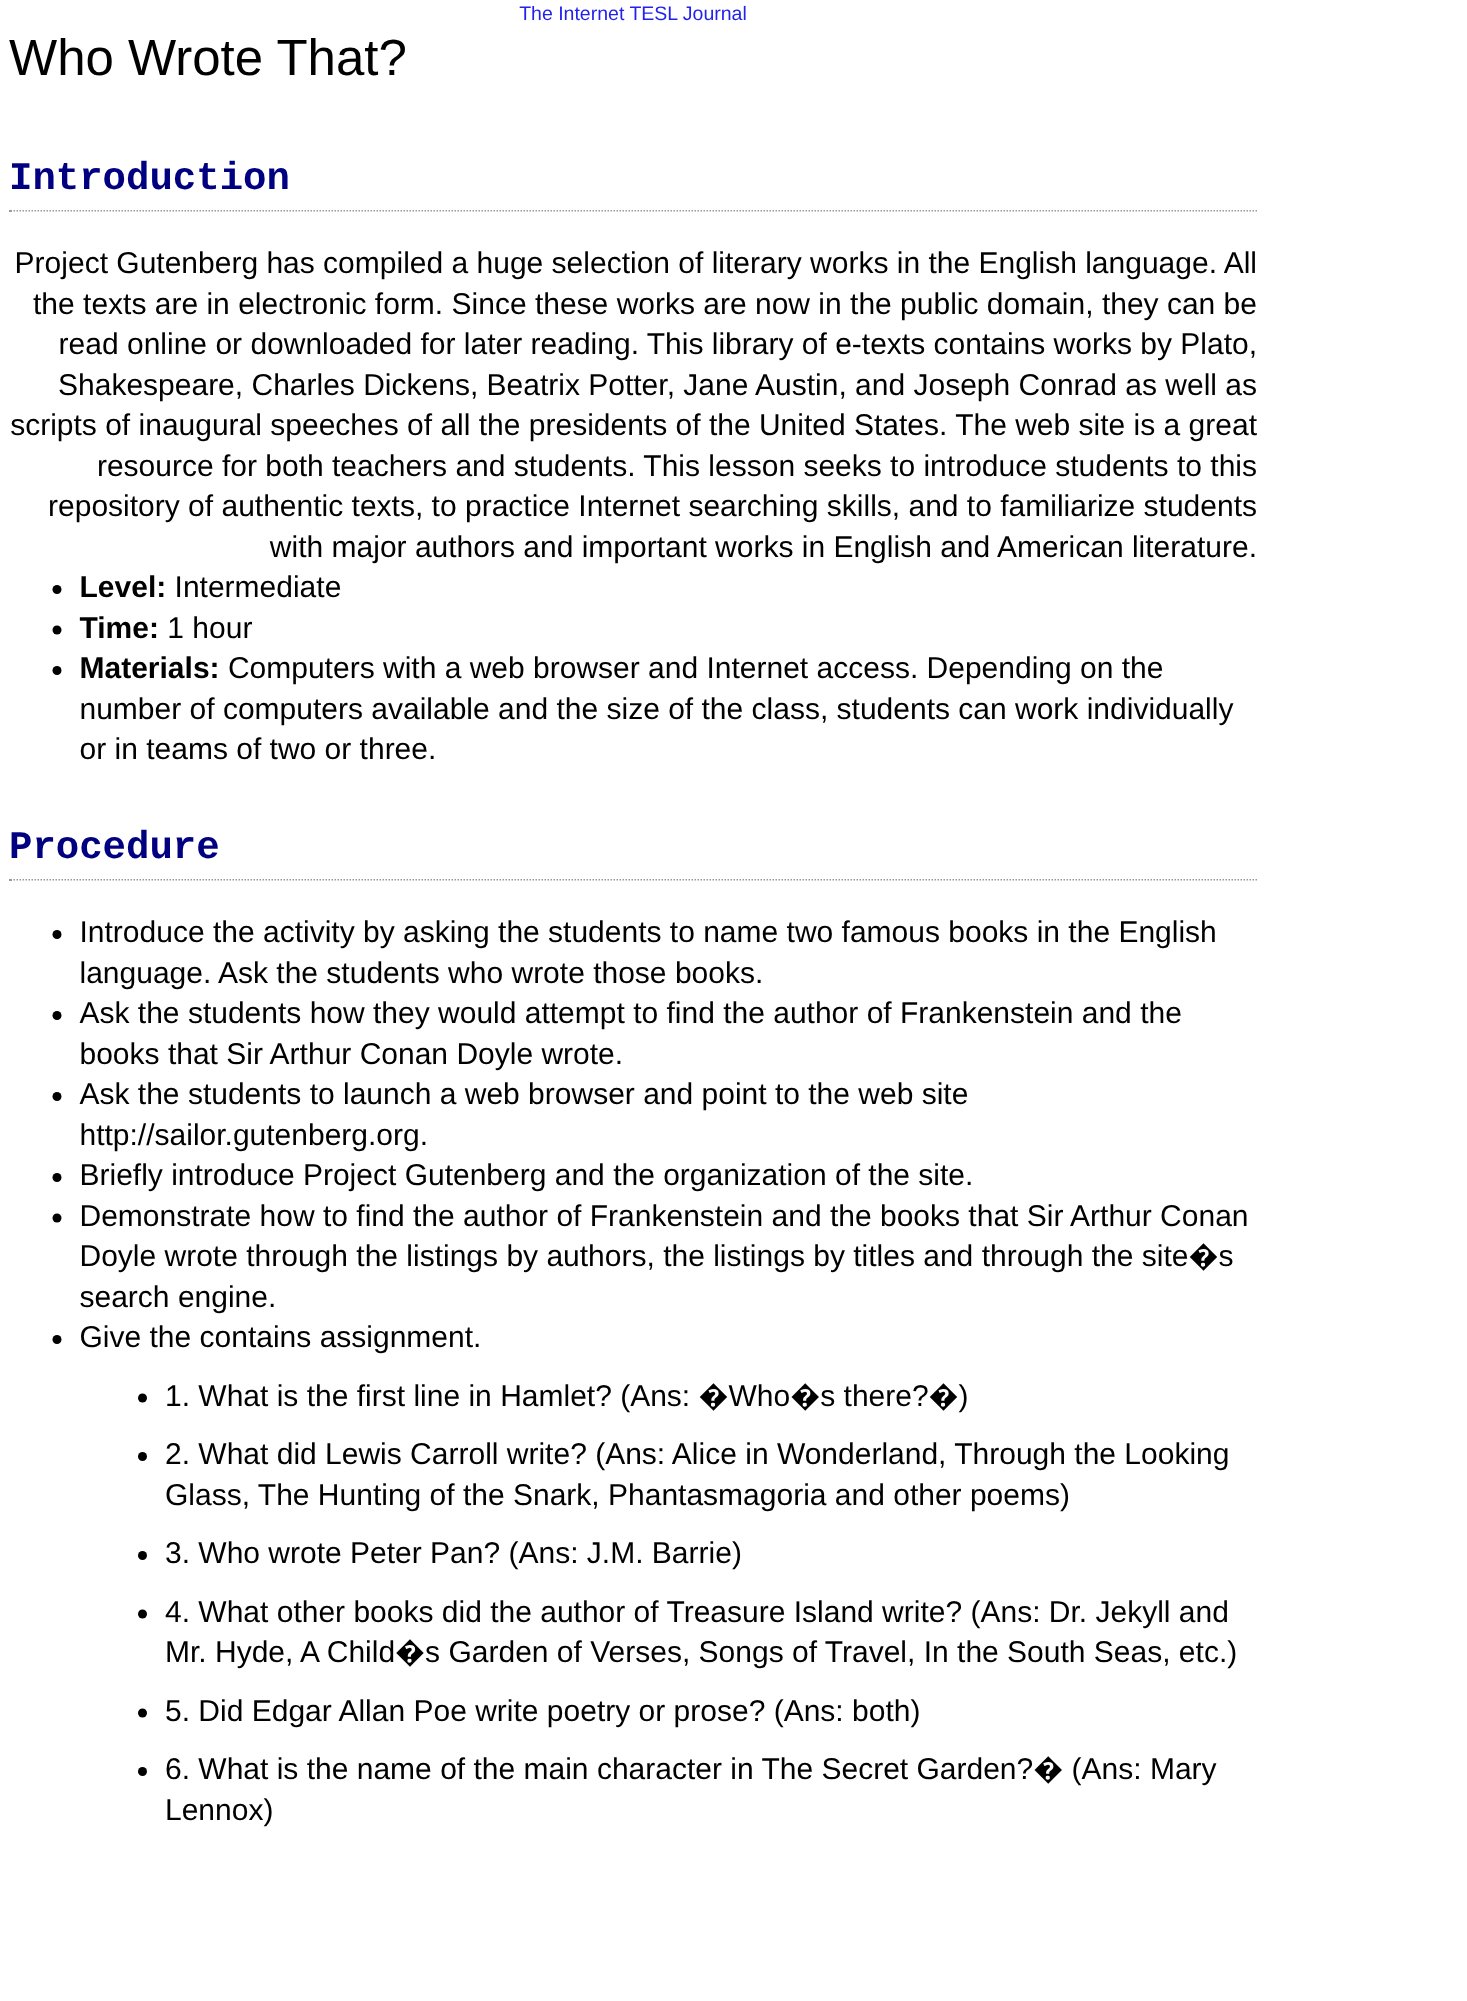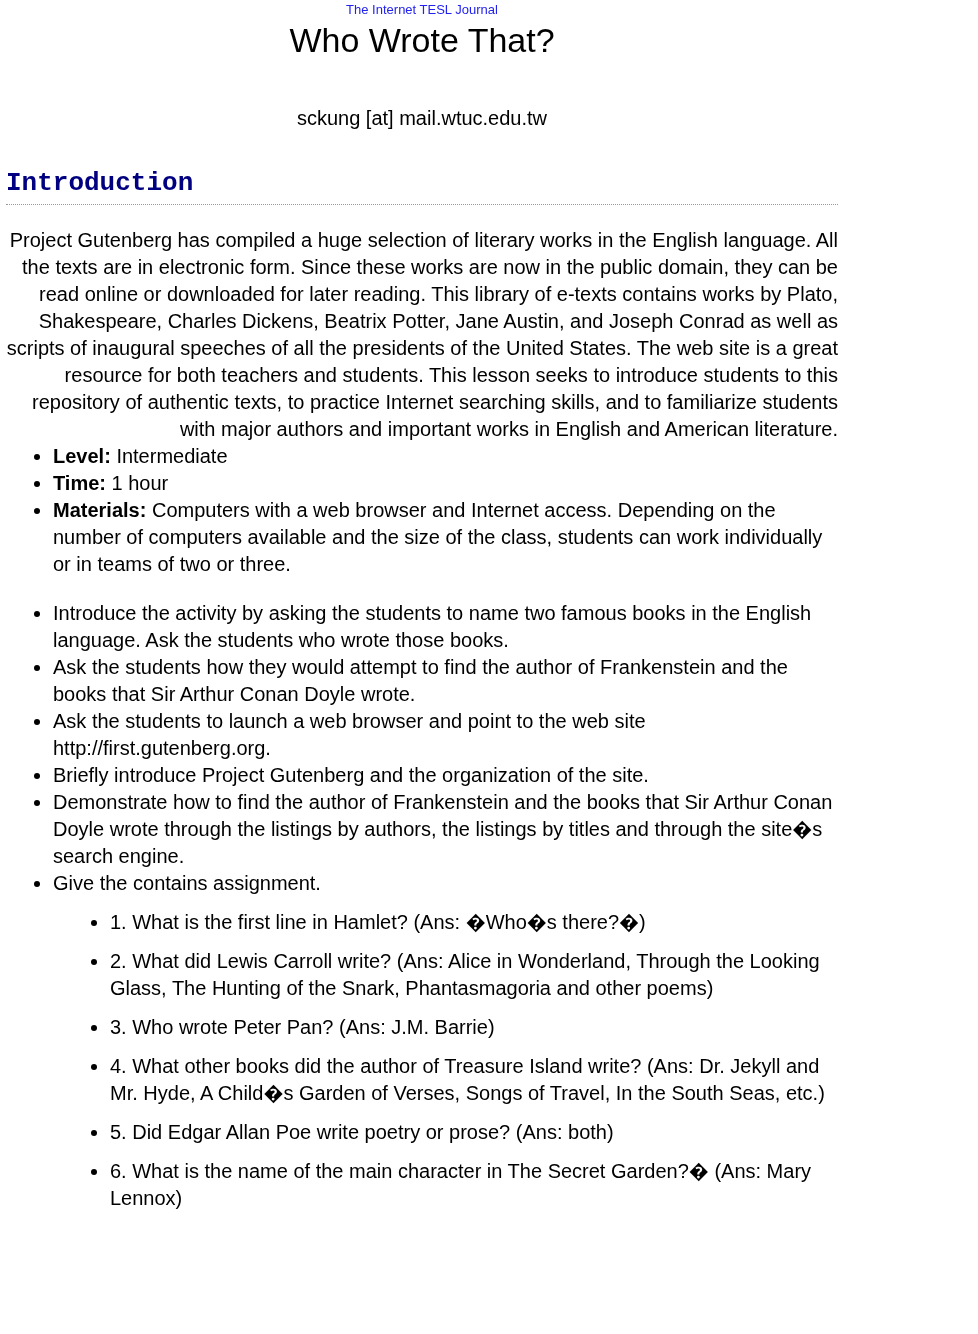--- a/index.html
+++ b/index.html
@@ -27,21 +27,20 @@
     padding-top: 1px;
     line-height: 15px;
   }
   a.journal-link {
     color: #2222ee;
     font-size: 13px;
     font-family: "Liberation Sans", sans-serif;
     text-decoration: none;
   }
   h1.doc-title {
-    text-align: center;
     font-size: 34px;
     font-weight: normal;
     font-family: "Liberation Sans", sans-serif;
     margin: 2px 0 0 0;
     line-height: 42px;
     letter-spacing: 0px;
   }
 
   .byline {
     text-align: center;
@@ -97,21 +96,20 @@
 
 <div class="page">
 
   <div class="journal-link-row">
     <a href="#" class="journal-link">The Internet TESL Journal</a>
   </div>
 
   <h1 class="doc-title">Who Wrote That?</h1>
 
   <div class="byline">
-    <div>sckung [at] mail.wtuc.edu.tw</div>
   </div>
 
   <h2 class="section-head">Introduction</h2>
 
   <p class="body-copy">Project Gutenberg has compiled a huge selection of literary works in the English language. All the texts are in electronic form. Since these works are now in the public domain, they can be read online or downloaded for later reading. This library of e-texts contains works by Plato, Shakespeare, Charles Dickens, Beatrix Potter, Jane Austin, and Joseph Conrad as well as scripts of inaugural speeches of all the presidents of the United States. The web site is a great resource for both teachers and students. This lesson seeks to introduce students to this repository of authentic texts, to practice Internet searching skills, and to familiarize students with major authors and important works in English and American literature.</p>
 
   <ul class="lvl1">
     <li>
       <b>Level:</b>
       <span>Intermediate</span>
@@ -119,27 +117,28 @@
     <li>
       <b>Time:</b>
       <span>1 hour</span>
     </li>
     <li>
       <b>Materials:</b>
       <span>Computers with a web browser and Internet access. Depending on the number of computers available and the size of the class, students can work individually or in teams of two or three.</span>
     </li>
   </ul>
 
+  <h2 class="section-head">Procedure</h2>
 
   <div class="spacer-after-head"></div>
 
   <ul class="lvl1">
     <li>Introduce the activity by asking the students to name two famous books in the English language. Ask the students who wrote those books.</li>
     <li>Ask the students how they would attempt to find the author of Frankenstein and the books that Sir Arthur Conan Doyle wrote.</li>
-    <li>Ask the students to launch a web browser and point to the web site http://first.gutenberg.org.</li>
+    <li>Ask the students to launch a web browser and point to the web site http://sailor.gutenberg.org.</li>
     <li>Briefly introduce Project Gutenberg and the organization of the site.</li>
     <li>Demonstrate how to find the author of Frankenstein and the books that Sir Arthur Conan Doyle wrote through the listings by authors, the listings by titles and through the site�s search engine.</li>
     <li>
       <span>Give the contains assignment.</span>
       <ul class="lvl2">
         <li>1. What is the first line in Hamlet? (Ans: �Who�s there?�)</li>
         <li>2. What did Lewis Carroll write? (Ans: Alice in Wonderland, Through the Looking Glass, The Hunting of the Snark, Phantasmagoria and other poems)</li>
         <li>3. Who wrote Peter Pan? (Ans: J.M. Barrie)</li>
         <li>4. What other books did the author of Treasure Island write? (Ans: Dr. Jekyll and Mr. Hyde, A Child�s Garden of Verses, Songs of Travel, In the South Seas, etc.)</li>
         <li>5. Did Edgar Allan Poe write poetry or prose? (Ans: both)</li>

